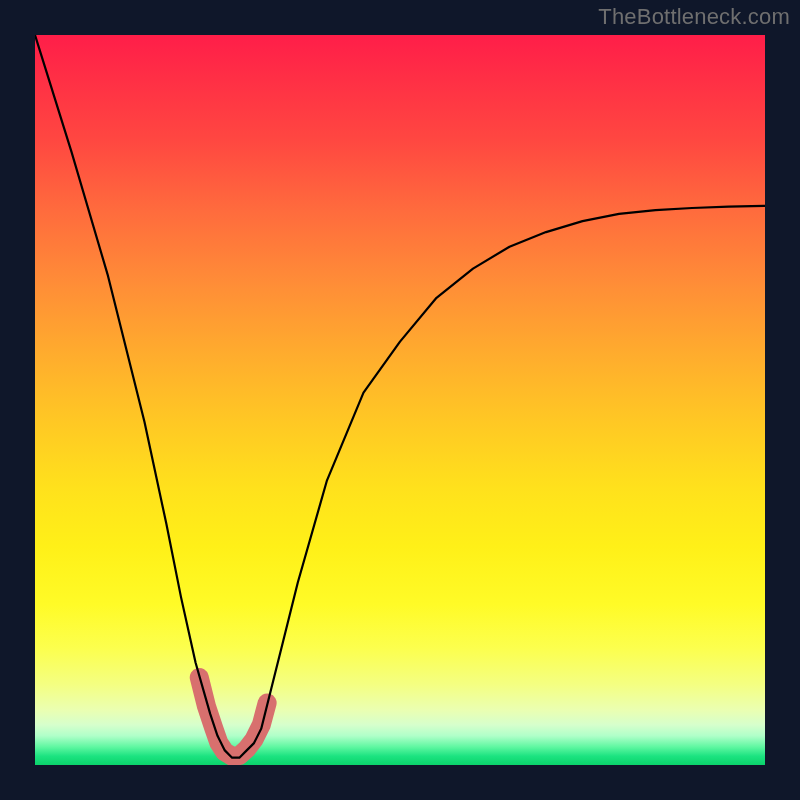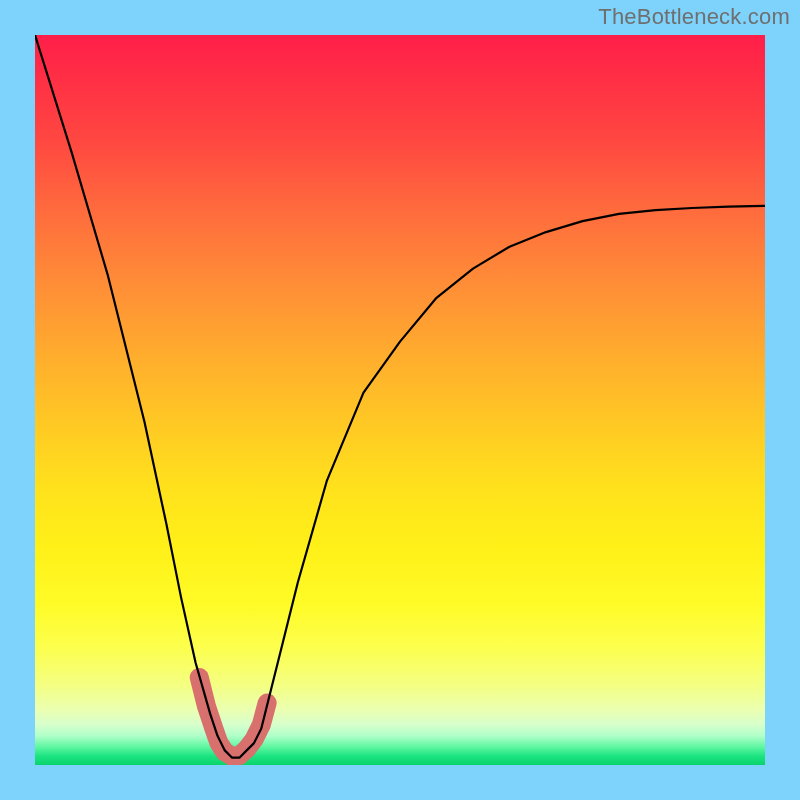--- a/index.html
+++ b/index.html
@@ -10,21 +10,21 @@
     background: #000;
     overflow: hidden;
     font-family: Arial, Helvetica, sans-serif;
   }
   .frame {
     position: absolute;
     top: 0;
     left: 0;
     width: 800px;
     height: 800px;
-    background: #7dd3fc;
+    background: #0f172a;
   }
   .watermark {
     position: absolute;
     top: 4px;
     right: 10px;
     color: #6f6f6f;
     font-size: 22px;
     font-weight: 400;
     letter-spacing: 0.2px;
     z-index: 10;

